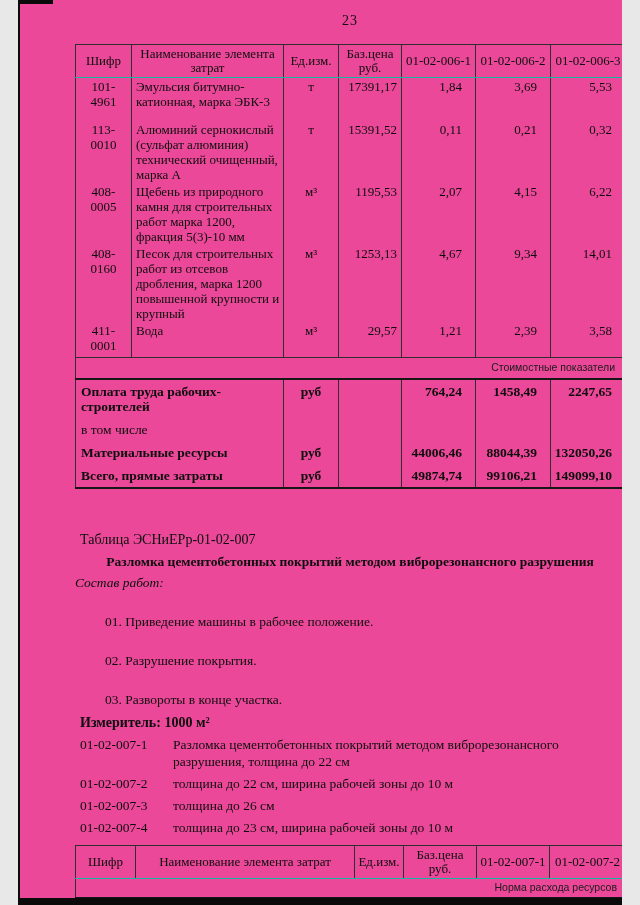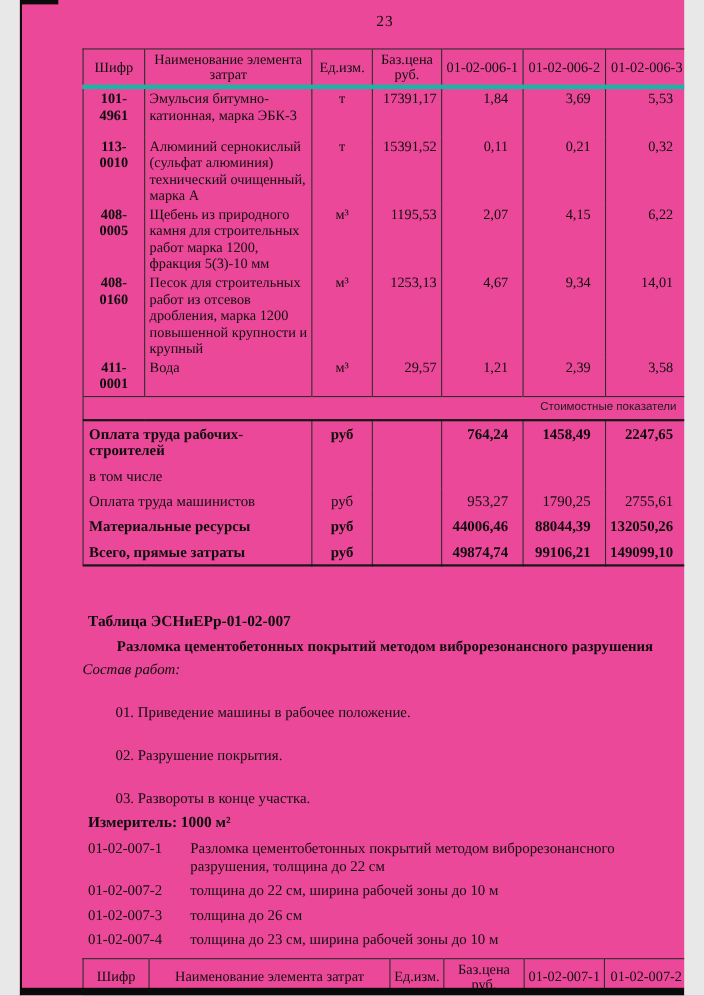--- a/index.html
+++ b/index.html
@@ -13,46 +13,46 @@
   .pageno { padding-top:13px; text-align:center; font-size:14px; letter-spacing:1px; }
 
   
   table.t {
     border-collapse:collapse; table-layout:fixed; width:550px;
     margin-top:15px; font-size:13px; line-height:15px;
     border:1.5px solid #2e2e2e; border-bottom:2.5px solid #161616;
   }
   .t th, .t td { border-left:1px solid #2e2e2e; font-weight:normal; vertical-align:top; padding:1px 3px; }
   .t th:first-child, .t td:first-child { border-left:none; }
-  .t thead th { border-bottom:4px solid #14b8a6; vertical-align:middle; text-align:center; padding:2px 1px; height:33px; line-height:14px; }
+  .t thead th { border-bottom:1px solid #14b8a6; vertical-align:middle; text-align:center; padding:2px 1px; height:33px; line-height:14px; }
   .t .band td {
     border-top:1px solid #2e2e2e; border-bottom:2px solid #161616;
     text-align:right; font-family:"Liberation Sans","DejaVu Sans",sans-serif;
     font-size:10.5px; line-height:13px; padding:3px 10px 4px 2px; color:#1b1b1b;
   }
-  .t td.code { text-align:center;font-weight:bold; }
+  .t td.code { text-align:center; }
   .t td.name { text-align:left; padding-left:4px; padding-right:3px; }
   .t td.unit { text-align:center; }
   .t td.price { text-align:right; padding-right:4px; }
   .t td.num  { text-align:right; padding-right:13px; }
   tr.gapAfter td { padding-bottom:12px; }
   tr.smallGap td { padding-bottom:4px; }
   .t tr.tot td { padding-top:4px; padding-bottom:4px; font-size:13.5px; }
   .t tr.tot td.label { text-align:left; padding-left:5px; }
   .t tr.b td { font-weight:bold; }
 
   table.t2 { margin-top:9px; }
   .t2 thead th { height:30px; }
   .t2 .band td { padding:2px 8px 3px 2px; }
   .t2 td { padding-top:2px; padding-bottom:3px; }
   .t2 td.code { font-weight:bold; }
 
   
   .sec { margin-top:42px; font-size:13.5px; line-height:17px; }
-  .sec .tname { font-weight:bold; font-size:14px; padding-left:5px; }
+  .sec .tname { font-weight:normal; font-size:14px; padding-left:5px; }
   .sec .title { font-weight:bold; text-align:center; margin-top:5px; }
   .sec .subtitle { font-style:italic; text-align:left; margin-top:4px; }
   .works { margin-top:4px; padding-left:30px; }
   .works div { margin-top:22px; }
   .measure { font-weight:bold; margin-top:6px; padding-left:5px; font-size:14px; }
   .variants { margin-top:4px; padding-left:5px; }
   .variant { display:flex; margin-top:5px; }
   .variant .vcode { width:93px; flex:none; }
   .variant .vdesc { max-width:452px; }
 
@@ -152,28 +152,20 @@
           <td class="num">2247,65</td>
         </tr>
         <tr class="tot">
           <td class="label" colspan="2">в том числе</td>
           <td class="unit"></td>
           <td class="price"></td>
           <td class="num"></td>
           <td class="num"></td>
           <td class="num"></td>
         </tr>
-        <tr class="tot">
-          <td class="label" colspan="2">Оплата труда машинистов</td>
-          <td class="unit">руб</td>
-          <td class="price"></td>
-          <td class="num">953,27</td>
-          <td class="num">1790,25</td>
-          <td class="num">2755,61</td>
-        </tr>
         <tr class="tot b">
           <td class="label" colspan="2">Материальные ресурсы</td>
           <td class="unit">руб</td>
           <td class="price"></td>
           <td class="num">44006,46</td>
           <td class="num">88044,39</td>
           <td class="num">132050,26</td>
         </tr>
         <tr class="tot b">
           <td class="label" colspan="2">Всего, прямые затраты</td>

